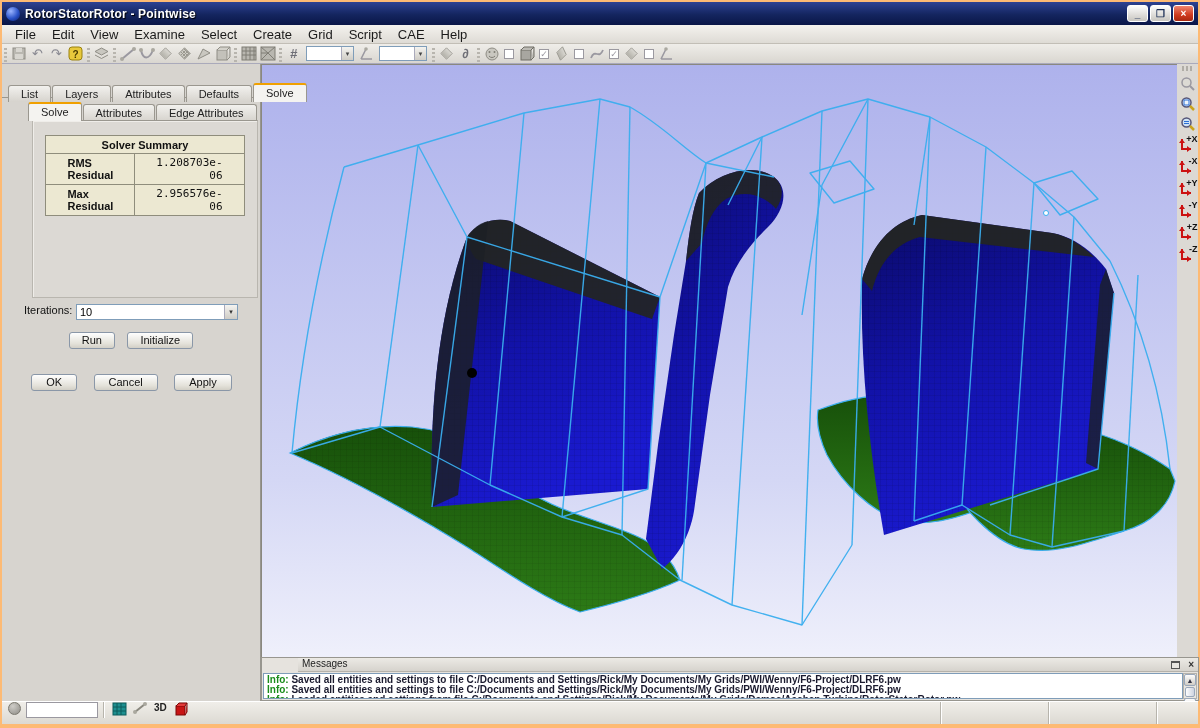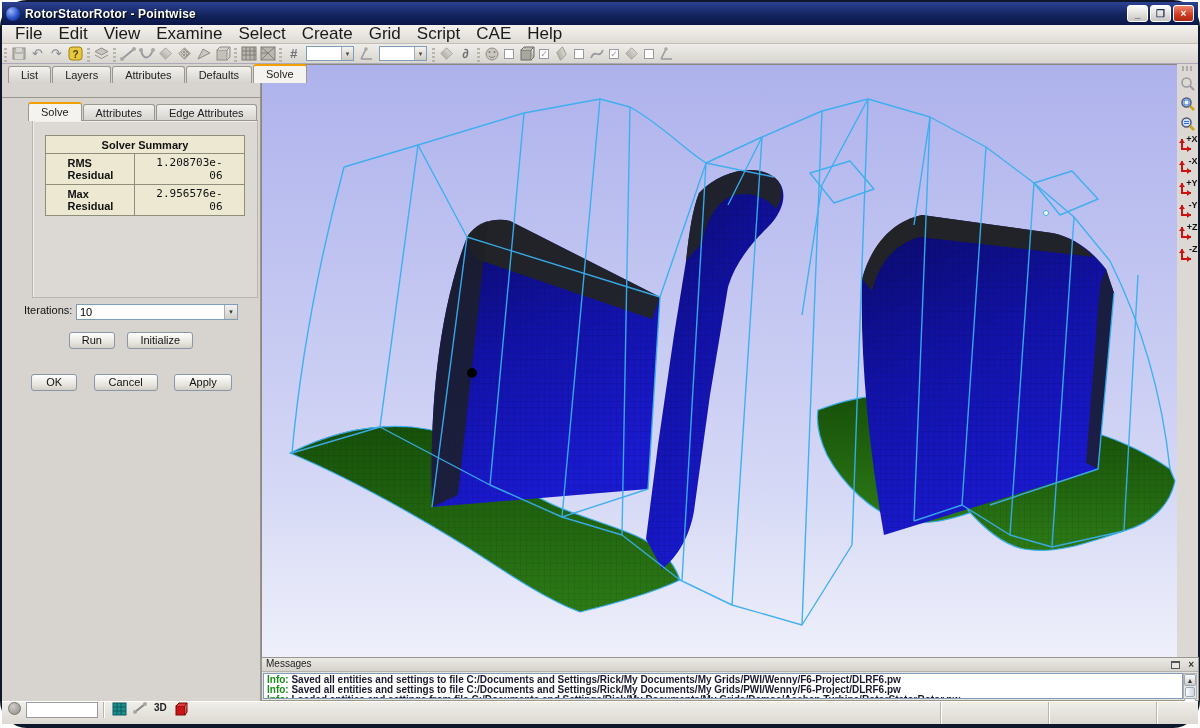--- a/index.html
+++ b/index.html
@@ -1,38 +1,38 @@
 <!DOCTYPE html>
 <html><head>
 <meta charset="utf-8">
 <style>
   * { margin:0; padding:0; box-sizing:border-box; }
   html,body { width:1200px; height:728px; overflow:hidden;
     font-family:"Liberation Sans", sans-serif; }
-  #frame { position:absolute; inset:0; width:1200px; height:728px; background:#0f172a;border-radius:27px; }
+  #frame { position:absolute; inset:0; width:1200px; height:728px; background:#fdba74; }
   #win { position:absolute; left:2px; top:2px; width:1196px; height:722px; background:#e6e3de; }
 
   
   #titlebar { position:absolute; left:0; top:0; width:100%; height:23px;
     background:linear-gradient(#2d4293,#14255f 55%,#0a1648); display:flex; align-items:center; padding:0 4px; }
   #app-icon { width:14px; height:14px; border-radius:50%;
     background:radial-gradient(circle at 35% 30%, #9ab4ff, #2a52c8 55%, #0a1c66); margin-right:5px; }
   #title-text { color:#fff; font-size:12px; font-weight:bold; letter-spacing:.2px;
     text-shadow:1px 1px 1px #000; }
   .wbtns { position:absolute; right:4px; top:3px; display:flex; gap:2px; }
   .wbtn { width:21px; height:17px; border:1px solid #fff; border-radius:3px; font-size:10px;
     display:flex; align-items:center; justify-content:center; color:#1c2f56;
     background:linear-gradient(#fdfdfd,#c9c6c0); font-weight:bold; }
   .wbtn.close { background:linear-gradient(#f0846e,#cf3a1e 60%,#a82810); color:#fff; }
 
   
   #menubar { position:absolute; left:0; top:23px; width:100%; height:19px;
     background:linear-gradient(#f4f2ee,#dedbd5); border-bottom:1px solid #c2beb6;
     display:flex; align-items:center; padding-left:6px; gap:2px; }
-  .menu-item { font-size:17px; color:#1a1a1a; padding:4px 7px; }
+  .menu-item { font-size:13px; color:#1a1a1a; padding:4px 7px; }
 
   
   #toolbar { position:absolute; left:0; top:42px; width:100%; height:20px;
     background:linear-gradient(#efede9,#d9d6d0); border-bottom:1px solid #aab; display:flex; align-items:center; }
   .tb-sep { width:5px; height:16px; margin:0 2px;
     background:repeating-linear-gradient(#0000 0 2px,#b8b5ae 2px 4px); width:3px; }
   .tb-ico { width:19px; height:17px; display:flex; align-items:center; justify-content:center;
     color:#8a8a92; font-size:13px; }
   .tb-ico svg { display:block; }
   .diamond { width:11px; height:11px; transform:rotate(45deg) scale(.8);
@@ -54,21 +54,21 @@
     background:#d7d4cf; border-right:1px solid #98968f; }
   #panel-header { height:15px; background:linear-gradient(#e9e7e2,#d2cfc9);
     border-bottom:1px solid #b5b2ab; font-size:10px; color:#333; padding:1px 4px; position:relative; }
   .float-ico { position:absolute; right:4px; top:2px; width:9px; height:8px;
     border:1px solid #555; border-top:2px solid #555; background:#e8e6e1; }
   .tabrow { position:absolute; display:flex; }
   .tab { height:17px; padding:2px 12px; font-size:11px; color:#222;
     background:linear-gradient(#f2f1ee,#d6d3cd); border:1px solid #9a978f; border-bottom:none;
     border-radius:3px 3px 0 0; margin-right:1px; }
   .tab.active { background:#f4f3f0; border-top:2px solid #f0a000; height:19px; margin-top:-2px; z-index:2; }
-  #main-tabs { left:6px; top:2px;align-items:flex-end; }
+  #main-tabs { left:6px; top:21px;align-items:flex-end; }
   #sub-tabs  { left:26px; top:40px; }
   #tab-base1 { position:absolute; left:0; top:33px; width:100%; height:1px; background:#9a978f; }
   #solve-box { position:absolute; left:30px; top:56px; width:226px; height:178px;
     border:1px solid #b9b6af; border-top:1px solid #9a978f; background:#dcd9d4;
     box-shadow:inset 1px 1px 0 #efede9; }
 
   table.summary { border-collapse:collapse; margin:14px auto 0 auto; background:#ece8d2; }
   table.summary td, table.summary th { border:1px solid #8f8d7c; font-size:11px; padding:2px 21px; color:#111; }
   table.summary th { font-weight:bold; text-align:center; height:18px; }
   td.lbl { font-weight:bold; width:82px; }
@@ -100,21 +100,21 @@
     background:repeating-linear-gradient(90deg,#b0ada6 0 2px,#0000 2px 4px); }
   .rt-ico { width:19px; height:20px; display:flex; align-items:center; justify-content:center; }
   .axis-btn { width:20px; height:22px; position:relative; }
   .axis-btn svg { position:absolute; left:0; top:2px; }
   .axis-lab { position:absolute; right:0; top:0; font-size:9px; font-weight:bold; color:#111; }
 
   
   #messages { position:absolute; left:259px; bottom:23px; width:938px; height:44px;
     border:1px solid #98968f; background:#e6e3de; }
   #msg-title { height:14px; background:linear-gradient(#eceae5,#d6d3cd); border-bottom:1px solid #b5b2ab;
-    font-size:10px; color:#222; padding:0 4px; position:relative; }
+    font-size:10px; color:#222; padding:0 4px; position:relative;margin-left:36px; }
   #msg-title .x { position:absolute; right:4px; top:1px; font-size:10px; color:#333; font-weight:bold; }
   #msg-title .fl { right:18px; }
   #msg-list { position:absolute; left:1px; right:15px; top:15px; bottom:1px; background:#fff;
     border:1px solid #7f9db9; font-size:10px; line-height:10px; padding:1px 3px; overflow:hidden; }
   .msg-line { white-space:nowrap; color:#1a1a2e; margin-bottom:0px;font-weight:bold; }
   .msg-line .lvl { color:#1a8c1a; }
   #msg-scroll { position:absolute; right:1px; top:15px; width:14px; bottom:1px; background:#e8e6e1;
     border:1px solid #b5b2ab; font-size:7px; color:#334; text-align:center; }
   #msg-scroll .arr { height:12px; line-height:12px; background:linear-gradient(#fdfdfd,#cfccc5);
     border:1px solid #9aa8bb; border-radius:2px; }

